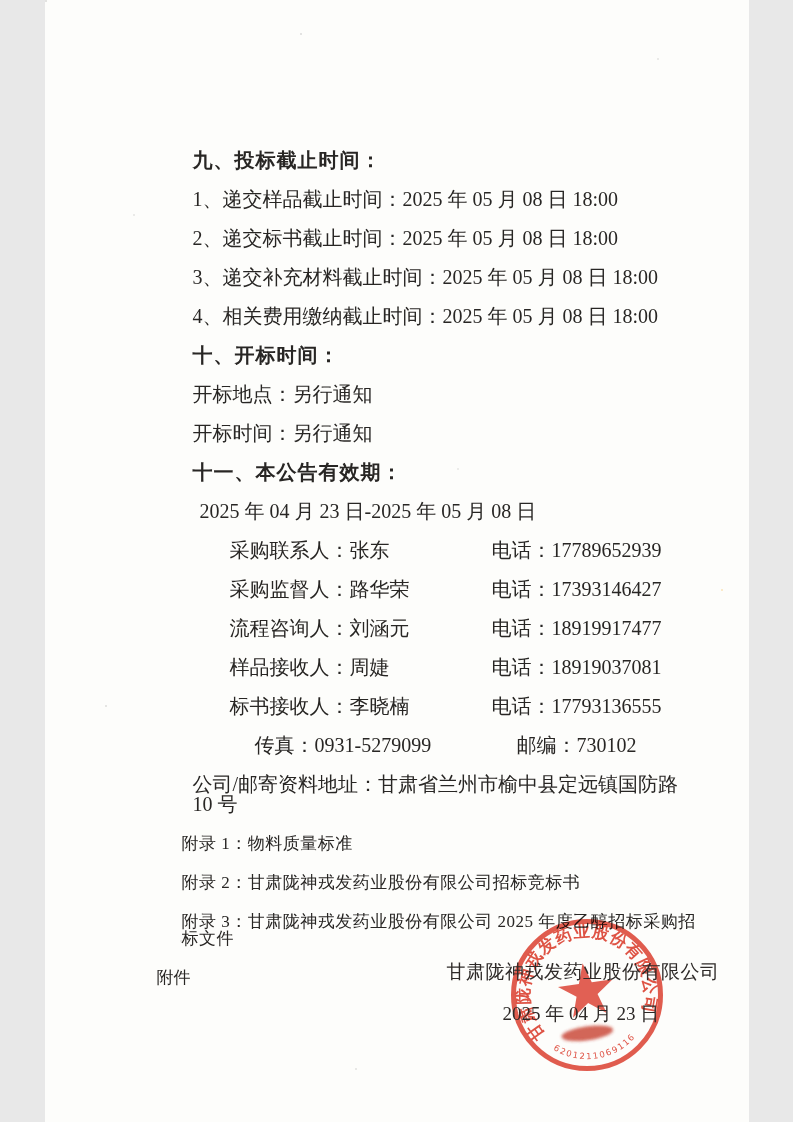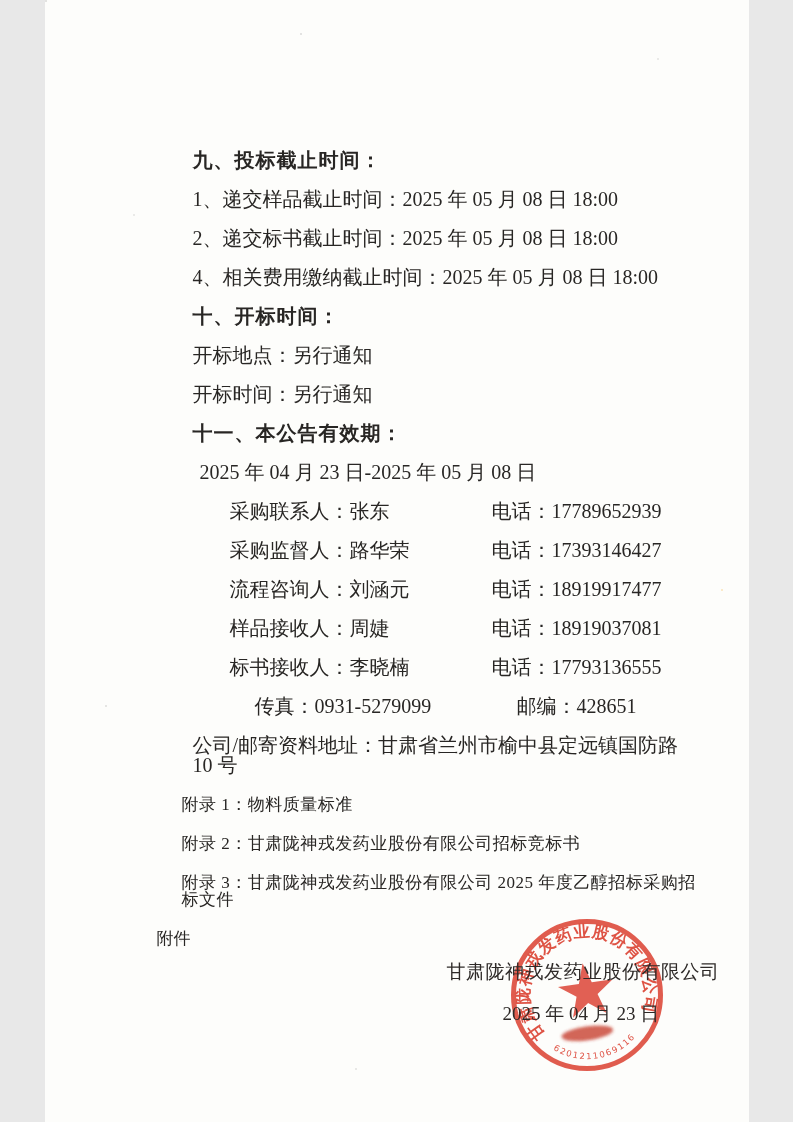--- a/index.html
+++ b/index.html
@@ -90,20 +90,21 @@
 </head>
 <body>
 
 <div class="page">
   <div class="specks"></div>
 
   <div class="content">
     <h2 class="sec-title">九、投标截止时间：</h2>
     <p class="body-line">1、递交样品截止时间：2025 年 05 月 08 日 18:00</p>
     <p class="body-line">2、递交标书截止时间：2025 年 05 月 08 日 18:00</p>
+    <p class="body-line">3、递交补充材料截止时间：2025 年 05 月 08 日 18:00</p>
     <p class="body-line">4、相关费用缴纳截止时间：2025 年 05 月 08 日 18:00</p>
 
     <h2 class="sec-title">十、开标时间：</h2>
     <p class="body-line">开标地点：另行通知</p>
     <p class="body-line">开标时间：另行通知</p>
 
     <h2 class="sec-title">十一、本公告有效期：</h2>
     <p class="body-line period-line">2025 年 04 月 23 日-2025 年 05 月 08 日</p>
 
     <div class="contact-row">
@@ -121,21 +122,21 @@
     <div class="contact-row">
       <span class="left">样品接收人：周婕</span>
       <span class="right">电话：18919037081</span>
     </div>
     <div class="contact-row">
       <span class="left">标书接收人：李晓楠</span>
       <span class="right">电话：17793136555</span>
     </div>
     <div class="contact-row">
       <span class="left">传真：0931-5279099</span>
-      <span class="right">邮编：428651</span>
+      <span class="right">邮编：730102</span>
     </div>
 
     <p class="address-line">公司/邮寄资料地址：甘肃省兰州市榆中县定远镇国防路 10 号</p>
 
     <p class="appendix-line">附录 1：物料质量标准</p>
     <p class="appendix-line">附录 2：甘肃陇神戎发药业股份有限公司招标竞标书</p>
     <p class="appendix-line">附录 3：甘肃陇神戎发药业股份有限公司 2025 年度乙醇招标采购招标文件</p>
     <p class="attachment-line">附件</p>
   </div>
 

